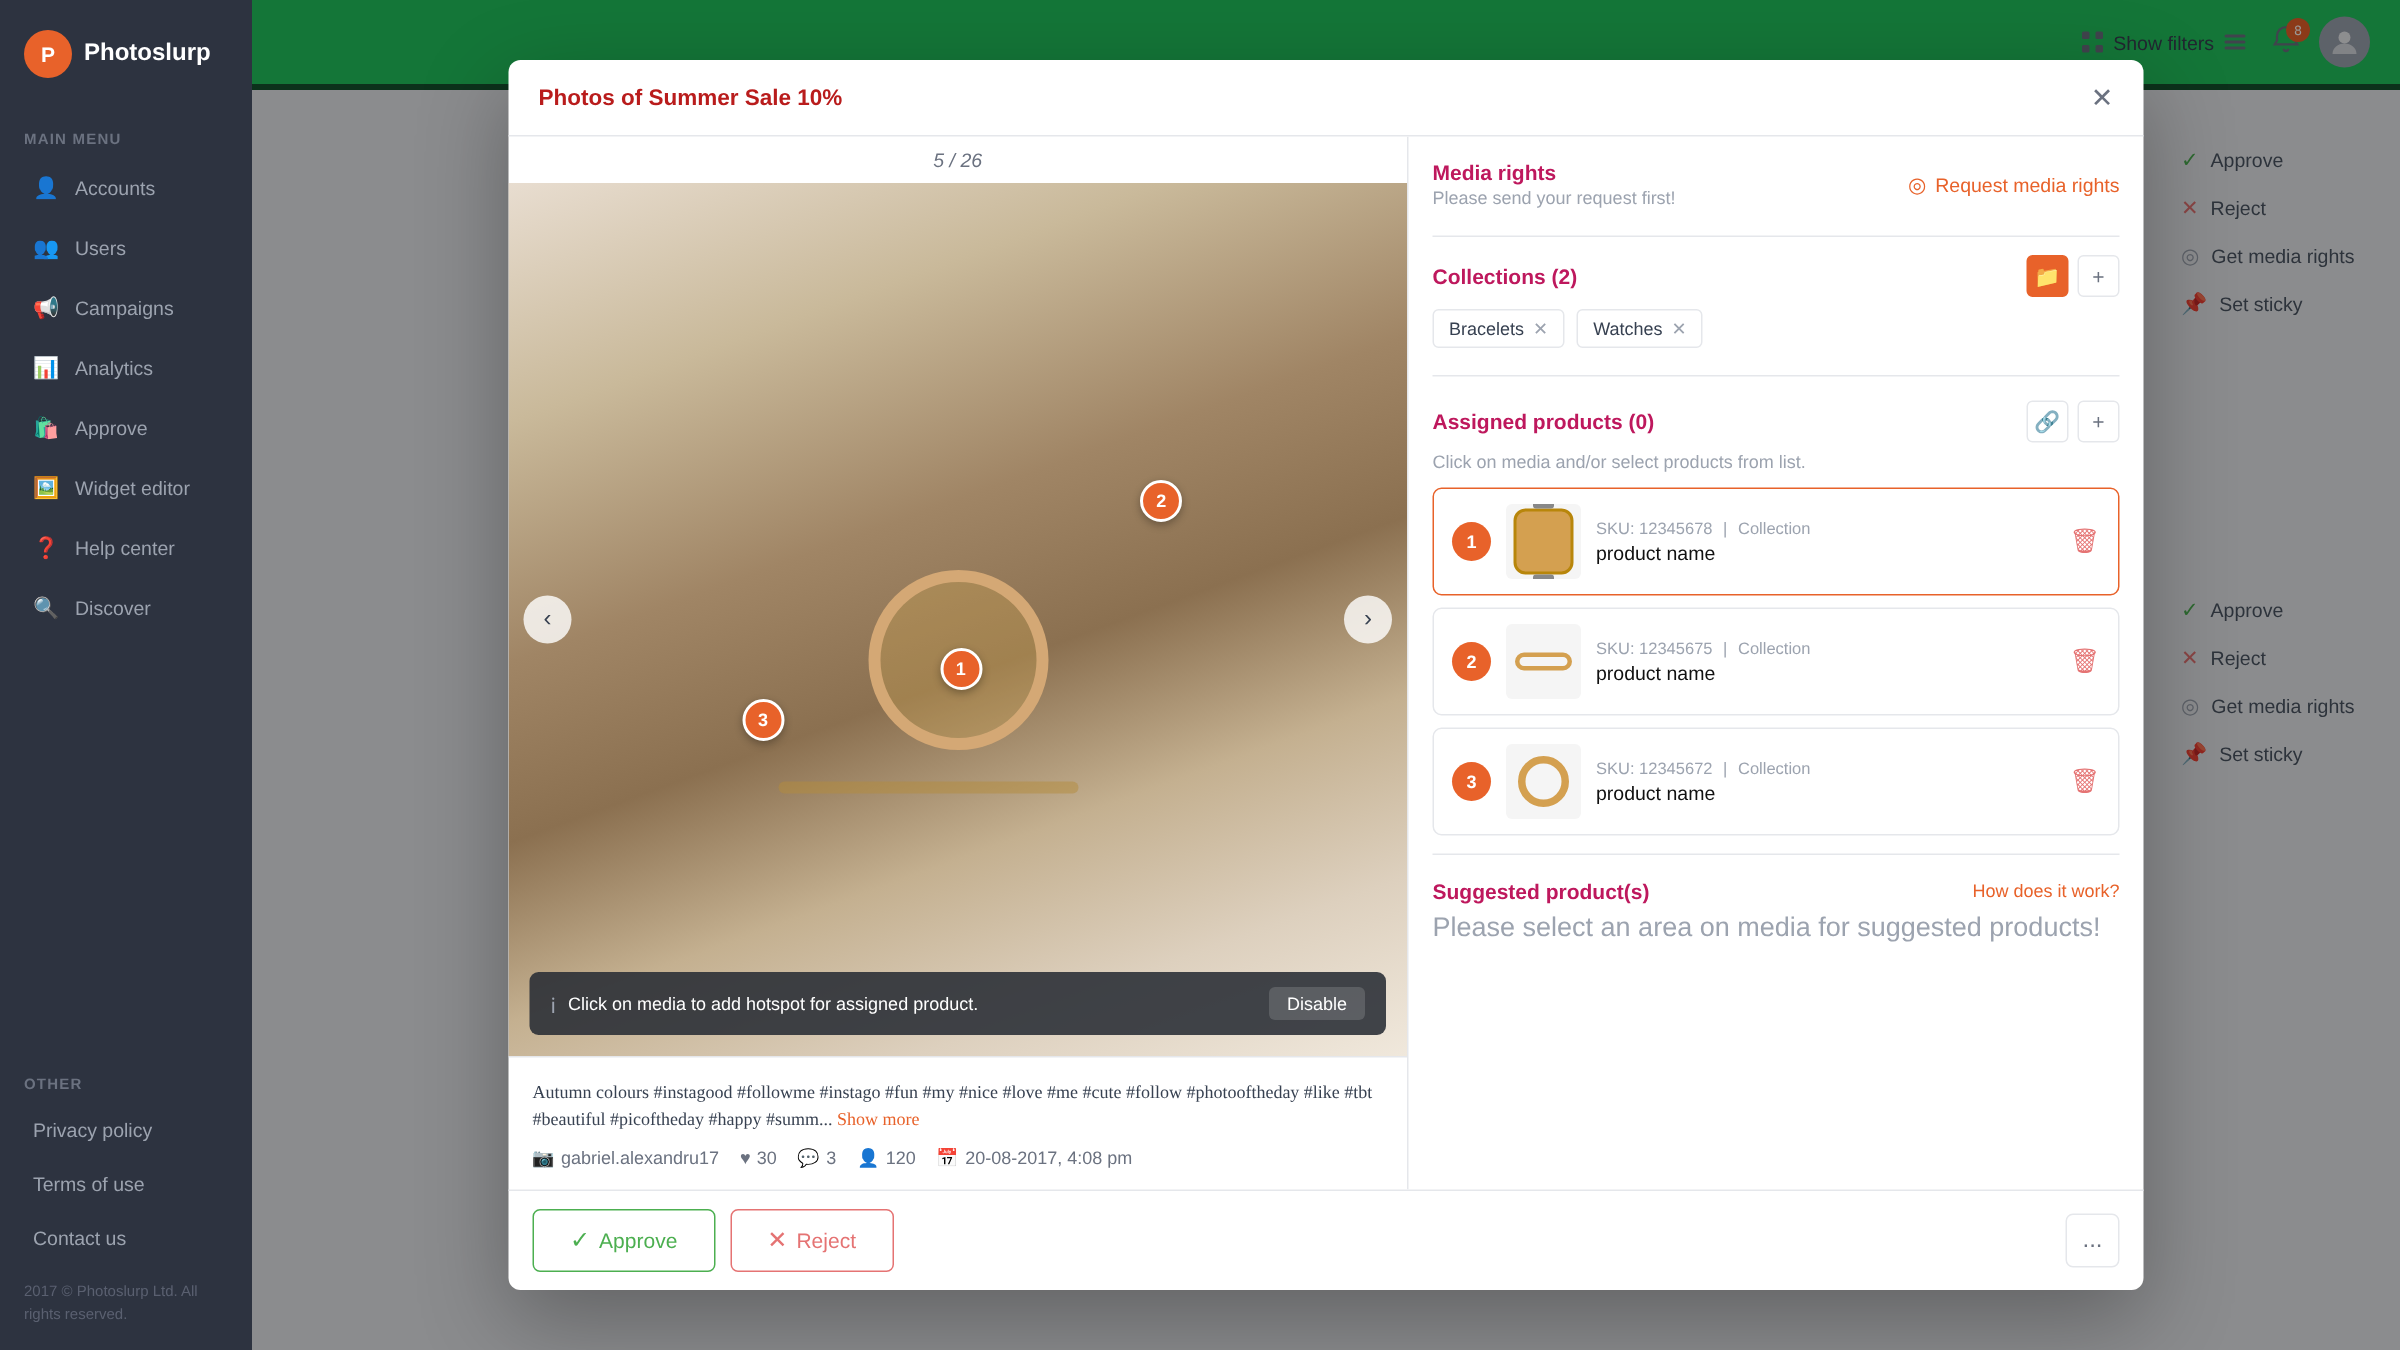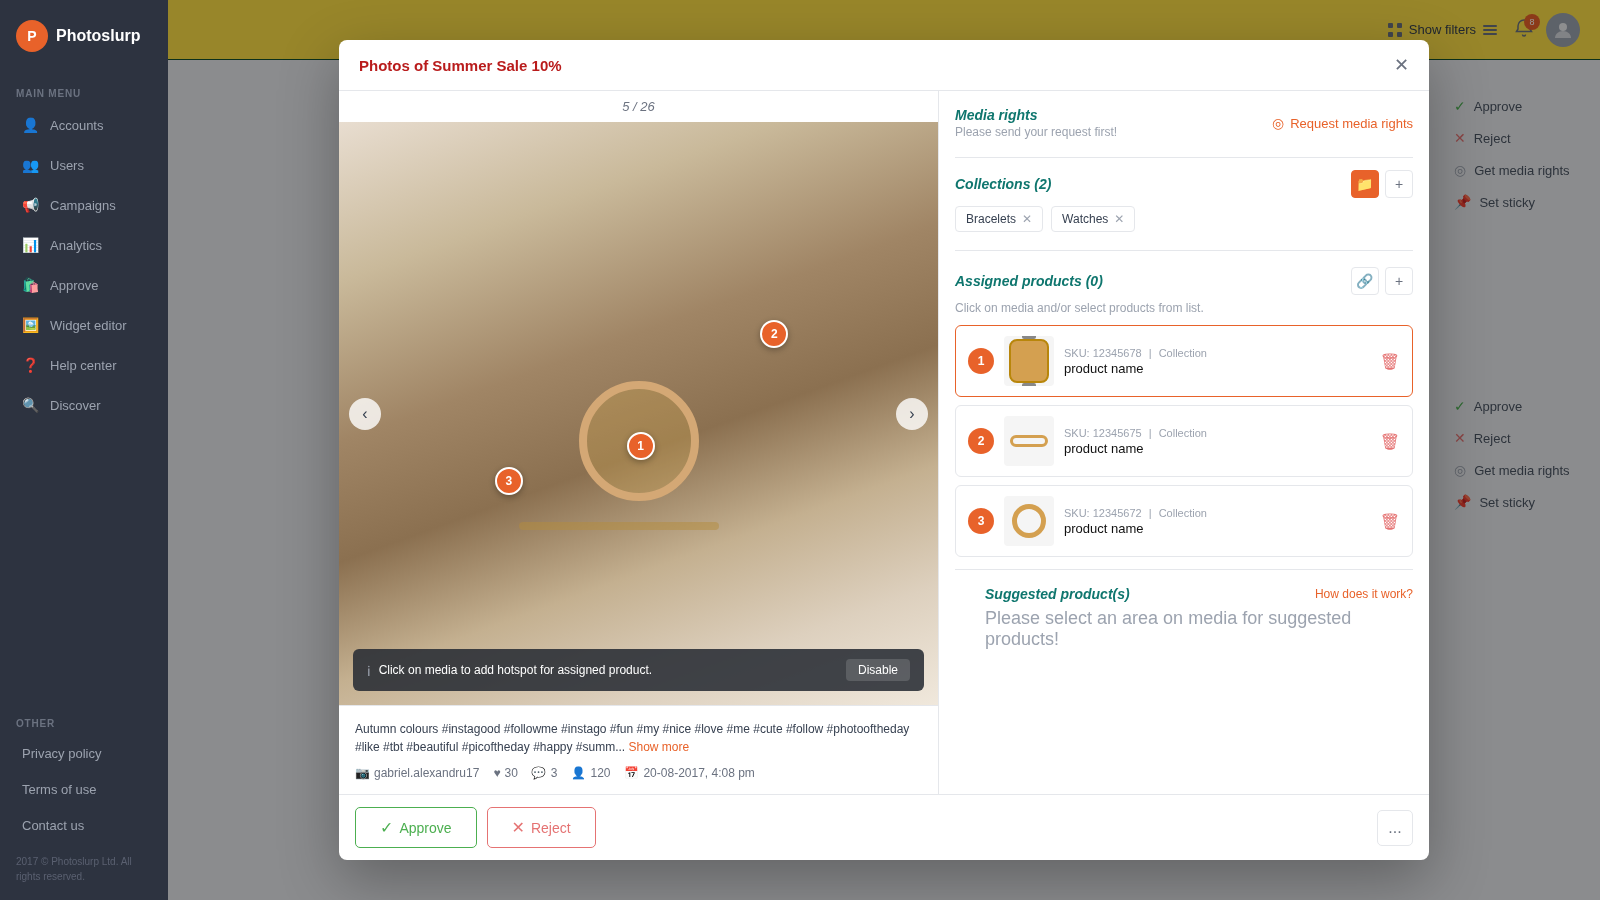--- a/index.html
+++ b/index.html
@@ -54,23 +54,23 @@
     }
 
     
     .overlay {
       position: absolute; inset: 0; background: rgba(0,0,0,0.4); z-index: 1;
     }
 
     
     .topbar {
       position: absolute; top: 0; right: 0; left: 0; height: 60px;
-      background: #fde047; display: flex; align-items: center; justify-content: flex-end;
+      background: #22c55e; display: flex; align-items: center; justify-content: flex-end;
       padding: 0 20px; gap: 16px; z-index: 0;
-      border-bottom: 1px solid #14532d;
+      border-bottom: 4px solid #14532d;
     }
     .topbar-show-filters {
       display: flex; align-items: center; gap: 6px; color: #374151; font-size: 13px; cursor: pointer;
     }
     .topbar-icons { display: flex; align-items: center; gap: 12px; }
     .notif-btn { position: relative; cursor: pointer; }
     .notif-badge {
       position: absolute; top: -4px; right: -6px;
       background: #e8622a; color: #fff; font-size: 9px; border-radius: 50%;
       width: 16px; height: 16px; display: flex; align-items: center; justify-content: center;
@@ -165,40 +165,40 @@
     .tooltip-info-icon { color: #9ca3af; font-size: 14px; }
     .disable-btn {
       background: rgba(255,255,255,0.15); border: none; color: #fff;
       padding: 4px 12px; border-radius: 4px; font-size: 12px; cursor: pointer;
     }
 
     
     .caption-area {
       padding: 14px 16px; border-top: 1px solid #e5e7eb;
     }
-    .caption-text { font-size: 12px; color: #374151; line-height: 1.5; }
+    .caption-text { font-size: 12px; color: #374151; line-height: 1.5; font-family: Liberation Serif, serif; }
     .show-more { color: #e8622a; cursor: pointer; font-size: 12px; }
     .meta-row {
       display: flex; align-items: center; gap: 14px;
       margin-top: 10px; font-size: 12px; color: #6b7280;
     }
     .meta-item { display: flex; align-items: center; gap: 4px; }
 
     
     .right-panel {
       flex: 1; overflow-y: auto; padding: 16px;
     }
 
     
     .section { margin-bottom: 18px; }
     .section-header {
       display: flex; align-items: center; justify-content: space-between;
       margin-bottom: 6px;
     }
-    .section-title { font-size: 14px; font-weight: 600; color: #0f766e; font-style: italic; }
+    .section-title { font-size: 14px; font-weight: 600; color: #be185d; }
     .section-subtitle { font-size: 12px; color: #9ca3af; margin-top: 2px; }
 
     .request-btn {
       display: flex; align-items: center; gap: 6px;
       color: #e8622a; font-size: 13px; cursor: pointer; font-weight: 500;
     }
     .request-btn-icon { font-size: 14px; }
 
     
     .collections-row {
@@ -237,21 +237,21 @@
       background: #f5f5f5; border-radius: 4px; flex-shrink: 0;
       display: flex; align-items: center; justify-content: center; overflow: hidden;
     }
     .product-info { flex: 1; }
     .product-sku { font-size: 11px; color: #9ca3af; }
     .product-sku span { color: #9ca3af; }
     .product-name { font-size: 13px; color: #111; font-weight: 500; margin-top: 2px; }
     .product-delete { color: #e57373; cursor: pointer; font-size: 16px; flex-shrink: 0; }
 
     
-    .suggested-section { margin-top: 16px; margin-left: 30px; }
+    .suggested-section { margin-top: 16px; }
     .how-link { color: #e8622a; font-size: 12px; cursor: pointer; }
     .no-suggested { font-size: 12px; color: #9ca3af; margin-top: 6px; }
     .no-suggested-sub { font-size: 18px; color: #9ca3af; }
 
     
     .modal-footer {
       display: flex; align-items: center; justify-content: flex-start;
       gap: 10px; padding: 12px 16px;
       border-top: 1px solid #e5e7eb; flex-shrink: 0;
     }

